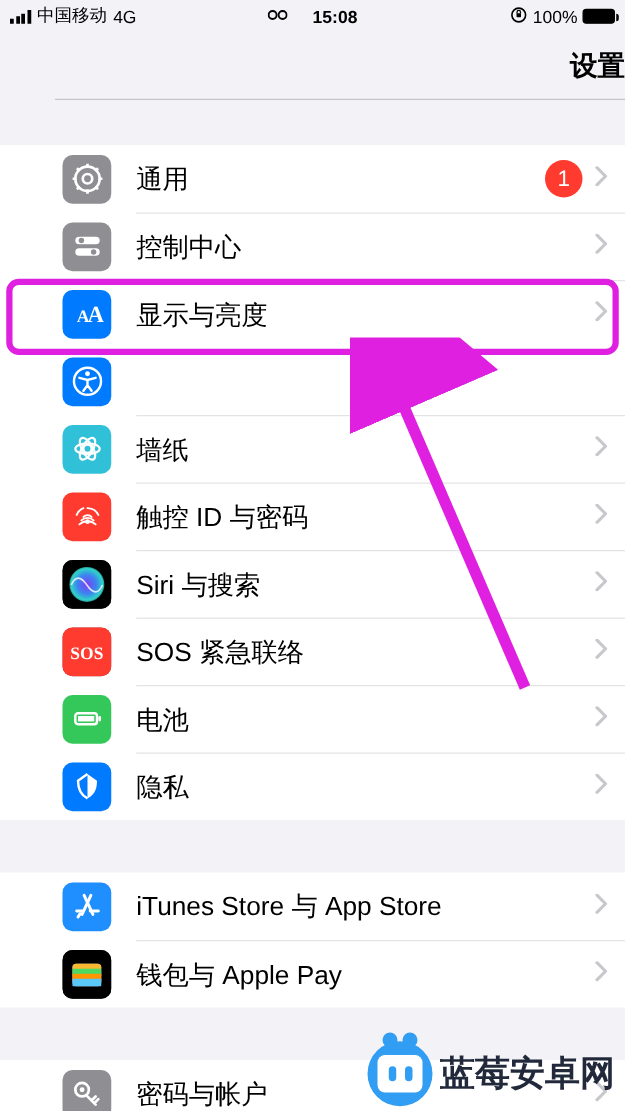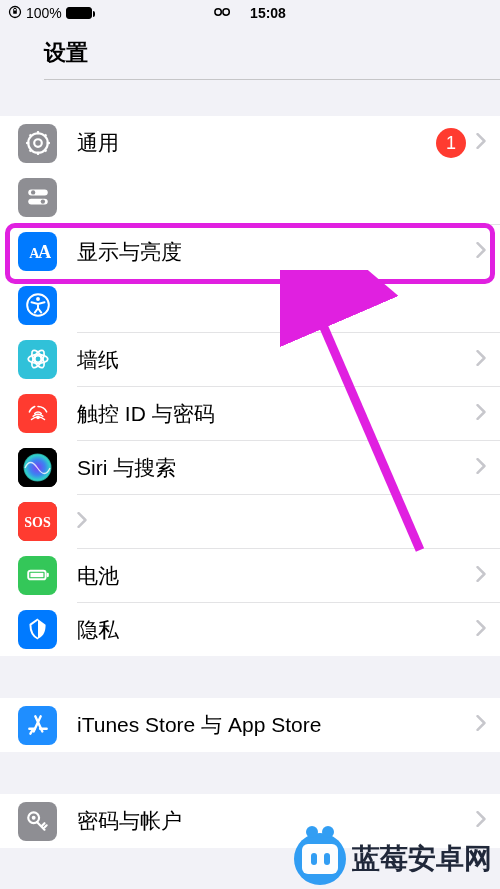--- a/index.html
+++ b/index.html
@@ -36,33 +36,34 @@
       position: relative; background: #000;
     }
     .battery-icon::after {
       content: ""; position: absolute; right: -4px; top: 3px;
       width: 2px; height: 6px; background: #000; border-radius: 0 2px 2px 0;
     }
     .header {
       height: 54px;
       display: flex;
       align-items: center;
-      justify-content: flex-start;
+      justify-content: flex-end;
       background: #f2f2f7;
       border-bottom: 0.5px solid #c6c6c8;
       margin-left: 44px;
     }
     .header-title { font-size: 22px; font-weight: 600; color: #000; }
     .section-gap { height: 36px; }
     .section { background: #fff; }
     .row {
       display: flex;
       align-items: center;
       height: 54px;
       padding-left: 18px;
+      margin-left: 32px;
     }
     .row-icon {
       width: 39px; height: 39px;
       border-radius: 8px;
       display: flex; align-items: center; justify-content: center;
       flex-shrink: 0;
     }
     .row-body {
       flex: 1;
       display: flex;
@@ -123,20 +124,30 @@
     .watermark-face {
       width: 36px; height: 30px; background:#fff; border-radius: 6px;
       display:flex; align-items:center; justify-content:space-around; padding:0 5px;
     }
     .watermark-face span { width:6px; height:12px; background:#2196f3; border-radius:3px; }
   </style>
 </head>
 <body>
 
 <div class="status-bar">
+  <div class="status-left">
+    <span class="signal-bars">
+        <span></span>
+        <span></span>
+        <span></span>
+        <span></span>
+      </span>
+    <span>中国移动</span>
+    <span>4G</span>
+  </div>
   <div class="status-center">
     <span>
       <svg width="16" height="12" viewBox="0 0 16 12">
           <circle cx="4" cy="6" r="3.2" fill="none" stroke="#000" stroke-width="1.5"></circle>
           <circle cx="12" cy="6" r="3.2" fill="none" stroke="#000" stroke-width="1.5"></circle>
         </svg>
     </span>
     <span style="font-weight:600">15:08</span>
   </div>
   <div class="status-right">
@@ -187,20 +198,28 @@
     </div>
   </div>
   <div class="row">
     <div class="row-icon" style="background:#8e8e93">
       <svg width="26" height="26" viewBox="0 0 24 24">
           <rect x="3" y="5" width="18" height="5.5" rx="2.75" fill="#fff"></rect>
           <circle cx="7.5" cy="7.75" r="2" fill="#8e8e93"></circle>
           <rect x="3" y="13.5" width="18" height="5.5" rx="2.75" fill="#fff"></rect>
           <circle cx="16.5" cy="16.25" r="2" fill="#8e8e93"></circle>
         </svg>
+    </div>
+    <div class="row-body">
+      <span class="row-label">控制中心</span>
+      <div class="row-tail">
+          <span class="chevron"><svg width="10" height="16" viewBox="0 0 8 14">
+              <path d="M1 1 L7 7 L1 13" fill="none" stroke="#c7c7cc" stroke-width="2.2" stroke-linecap="round" stroke-linejoin="round"></path>
+            </svg></span>
+        </div>
     </div>
   </div>
   <div class="row">
     <div class="row-icon" style="background:#007aff">
       <svg width="26" height="26" viewBox="0 0 24 24">
           <text x="4" y="18" font-size="13" font-weight="600" fill="#fff" font-family="-apple-system">A</text>
           <text x="12" y="18" font-size="17" font-weight="600" fill="#fff" font-family="-apple-system">A</text>
         </svg>
     </div>
     <div class="row-body">
@@ -289,20 +308,21 @@
     </div>
   </div>
   <div class="row">
     <div class="row-icon" style="background:#b91c1c">
       <svg width="39" height="39" viewBox="0 0 39 39">
           <rect width="39" height="39" rx="8" fill="#ff3b30"></rect>
           <text x="19.5" y="25" text-anchor="middle" font-size="14" font-weight="700" fill="#fff" font-family="-apple-system">SOS</text>
         </svg>
     </div>
     <div class="row-body">
+      <span class="row-label">SOS 紧急联络</span>
       <div class="row-tail">
           <span class="chevron"><svg width="10" height="16" viewBox="0 0 8 14">
               <path d="M1 1 L7 7 L1 13" fill="none" stroke="#c7c7cc" stroke-width="2.2" stroke-linecap="round" stroke-linejoin="round"></path>
             </svg></span>
         </div>
     </div>
   </div>
   <div class="row">
     <div class="row-icon" style="background:#34c759">
       <svg width="26" height="26" viewBox="0 0 24 24">
@@ -348,20 +368,40 @@
             <line x1="9.5" y1="4" x2="16" y2="18"></line>
             <line x1="14.5" y1="4" x2="8" y2="18"></line>
             <line x1="4" y1="15.5" x2="9" y2="15.5"></line>
             <line x1="14" y1="15.5" x2="20" y2="15.5"></line>
             <line x1="5" y1="20" x2="6.5" y2="17.5"></line>
           </g>
         </svg>
     </div>
     <div class="row-body">
       <span class="row-label">iTunes Store 与 App Store</span>
+      <div class="row-tail">
+          <span class="chevron"><svg width="10" height="16" viewBox="0 0 8 14">
+              <path d="M1 1 L7 7 L1 13" fill="none" stroke="#c7c7cc" stroke-width="2.2" stroke-linecap="round" stroke-linejoin="round"></path>
+            </svg></span>
+        </div>
+    </div>
+  </div>
+  <div class="row">
+    <div class="row-icon" style="background:#000">
+      <svg width="39" height="39" viewBox="0 0 39 39">
+          <rect width="39" height="39" rx="8" fill="#000"></rect>
+          <rect x="8" y="11" width="23" height="18" rx="3" fill="#d9d9d9"></rect>
+          <rect x="8" y="11" width="23" height="6" rx="3" fill="#f7b931"></rect>
+          <rect x="8" y="15" width="23" height="6" fill="#4cd964"></rect>
+          <rect x="8" y="19" width="23" height="6" fill="#ff9500"></rect>
+          <rect x="8" y="23" width="23" height="6" rx="0" fill="#5ac8fa"></rect>
+        </svg>
+    </div>
+    <div class="row-body">
+      <span class="row-label">钱包与 Apple Pay</span>
       <div class="row-tail">
           <span class="chevron"><svg width="10" height="16" viewBox="0 0 8 14">
               <path d="M1 1 L7 7 L1 13" fill="none" stroke="#c7c7cc" stroke-width="2.2" stroke-linecap="round" stroke-linejoin="round"></path>
             </svg></span>
         </div>
     </div>
   </div>
 </div>
 
 <div style="height:42px"></div>

